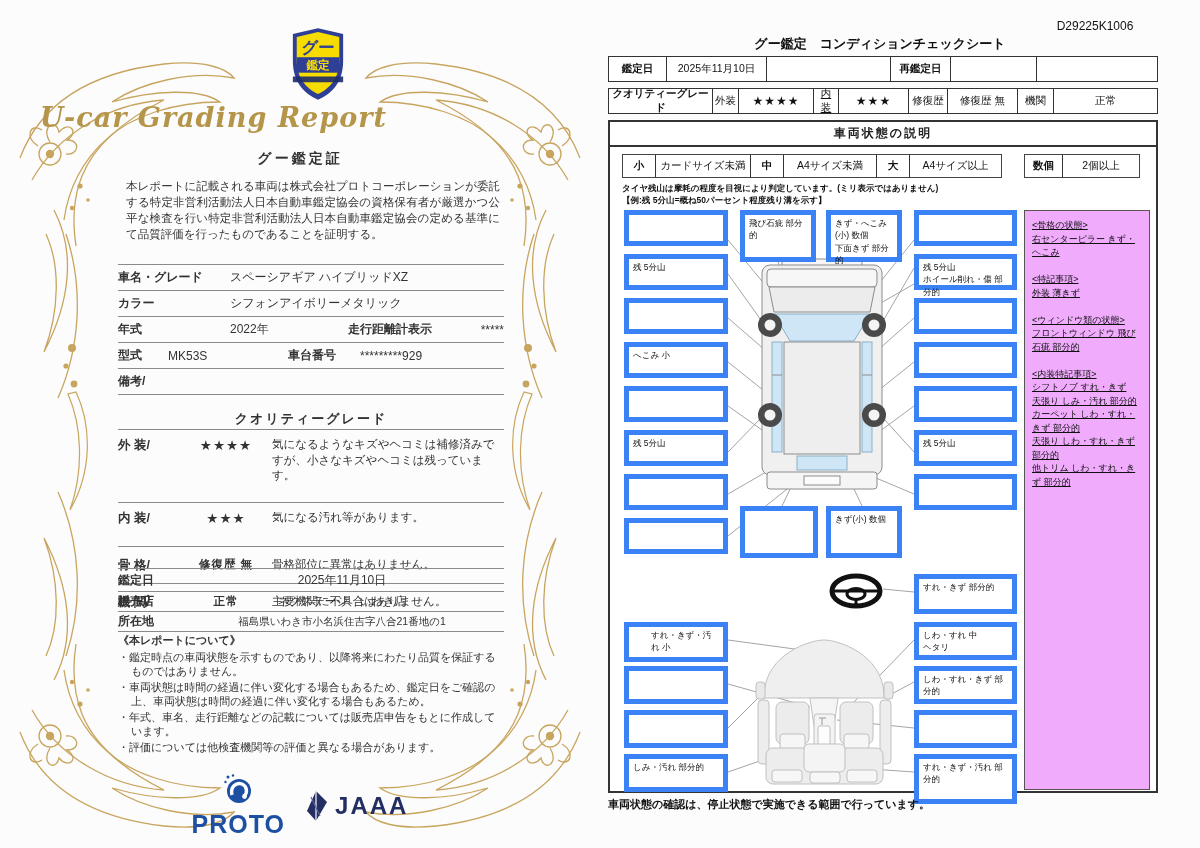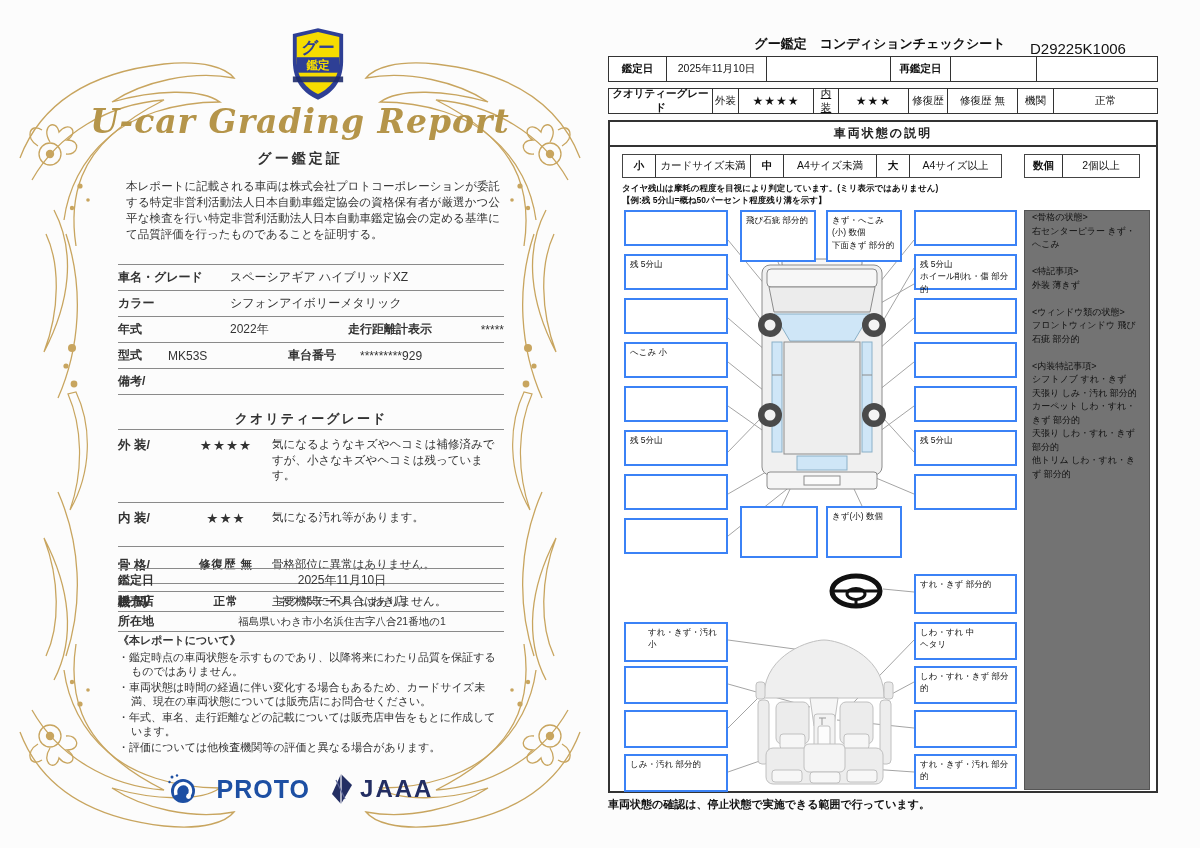--- a/index.html
+++ b/index.html
@@ -5,23 +5,23 @@
   html,body{margin:0;padding:0;}
   body{
     width:1200px;height:848px;position:relative;overflow:hidden;
     background:#fcfcfc;color:#222;
     font-family:"Liberation Sans","DejaVu Sans",sans-serif;
   }
   .abs{position:absolute;box-sizing:border-box;}
   
   .cert{position:absolute;left:0;top:0;width:600px;height:848px;}
   .cert-title{
-    left:40px;top:102px;width:520px;text-align:center;
+    left:40px;top:102px;width:520px;
     font-family:"DejaVu Serif","Liberation Serif",serif;
-    font-style:italic;font-weight:bold;font-size:33px;color:#b5954a;letter-spacing:1px;
+    font-style:italic;font-weight:bold;font-size:27px;color:#b5954a;letter-spacing:1px;
   }
   .cert-sub{left:40px;top:150px;width:520px;text-align:center;font-size:14px;font-weight:bold;letter-spacing:3px;color:#333;}
   .cert-intro{left:126px;top:179px;width:374px;font-size:11.5px;line-height:1.38;text-align:justify;color:#333;}
   .cbody{left:118px;width:386px;}
   .sec-title{text-align:center;font-weight:bold;font-size:13px;color:#333;letter-spacing:2px;}
   .srow{display:flex;border-top:1px solid #8a8a8a;align-items:center;min-height:25px;font-size:12px;color:#333;}
   .srow:last-child{border-bottom:1px solid #8a8a8a;}
   .sl{font-weight:bold;}
   .grow{display:flex;border-top:1px solid #8a8a8a;padding:7px 0 18px;font-size:11.5px;line-height:1.35;color:#333;}
   .grow .gl{width:62px;font-weight:bold;font-size:12.5px;}
@@ -32,29 +32,29 @@
   .irow .iv{flex:1;text-align:center;}
   .about{font-size:11px;line-height:1.32;color:#333;}
   .about .at{font-weight:bold;margin-bottom:2px;}
   .about .ai{padding-left:13px;text-indent:-13px;margin-bottom:1px;}
   .logos{left:0;top:773px;width:600px;display:flex;justify-content:center;align-items:center;gap:18px;}
   .proto-txt{font-size:25px;font-weight:bold;color:#1d4fa3;letter-spacing:1px;}
   .jaaa-txt{font-size:24px;font-weight:bold;color:#232e63;letter-spacing:2px;}
   
   .sheet{position:absolute;left:600px;top:0;width:600px;height:848px;}
   .sh-title{left:20px;top:35px;width:520px;text-align:center;font-size:13px;font-weight:bold;color:#111;}
-  .sh-doc{left:430px;top:40px;width:130px;text-align:left;font-size:15px;color:#111;}
+  .sh-doc{left:430px;top:19px;width:130px;text-align:center;font-size:12px;color:#111;}
   .tbl{display:flex;border:1px solid #333;background:#fff;}
   .tbl>div{border-right:1px solid #333;display:flex;align-items:center;justify-content:center;font-size:10.5px;color:#111;box-sizing:border-box;padding:0 2px;text-align:center;}
   .tbl>div:last-child{border-right:none;}
   .bigbox{left:8px;top:120px;width:550px;height:673px;border:2px solid #333;background:#fff;}
   .bb-head{position:absolute;left:0;top:0;width:100%;height:25px;border-bottom:2px solid #333;display:flex;align-items:center;justify-content:center;font-size:12px;font-weight:bold;letter-spacing:2px;box-sizing:border-box;}
   .notes{font-size:8.5px;font-weight:bold;line-height:1.4;color:#111;}
-  .ab{position:absolute;border:2px solid #3b82f6;background:#fff;font-size:8.5px;line-height:1.45;padding:2px 4px;white-space:pre-line;box-sizing:border-box;color:#111;}
-  .panel{position:absolute;border:1px solid #555;background:#737373;font-size:9px;line-height:1.5;padding:0 7px;white-space:pre-line;box-sizing:border-box;color:#111;}
+  .ab{position:absolute;border:5px solid #3b82f6;background:#fff;font-size:8.5px;line-height:1.45;padding:2px 4px;white-space:pre-line;box-sizing:border-box;color:#111;}
+  .panel{position:absolute;border:1px solid #555;background:#f0abfc;font-size:9px;line-height:1.5;padding:8px 7px;white-space:pre-line;box-sizing:border-box;color:#111;text-decoration:underline;}
   .footnote{left:8px;top:797px;width:550px;font-size:11px;font-weight:bold;color:#111;}
   svg{display:block;}
 </style>
 </head>
 <body>
 
 <div class="cert">
 
   <svg class="abs" style="left:0;top:0;" width="600" height="848" viewBox="0 0 600 848">
     <defs>
@@ -164,27 +164,27 @@
     </div>
     <div class="irow" style="border-bottom:1px solid #8a8a8a;">
       <div class="gl">所在地</div>
       <div class="iv" style="font-size:10.5px;">福島県いわき市小名浜住吉字八合21番地の1</div>
     </div>
   </div>
 
   <div class="abs cbody about" style="top:633px;">
     <div class="at">《本レポートについて》</div>
     <div class="ai">・鑑定時点の車両状態を示すものであり、以降将来にわたり品質を保証するものではありません。</div>
-    <div class="ai">・車両状態は時間の経過に伴い変化する場合もあるため、カードサイズ未満、現在の車両状態については販売店にお問合せください。</div>
+    <div class="ai">・車両状態は時間の経過に伴い変化する場合もあるため、鑑定日をご確認の上、車両状態は時間の経過に伴い変化する場合もあるため。</div>
     <div class="ai">・年式、車名、走行距離などの記載については販売店申告をもとに作成しています。</div>
     <div class="ai">・評価については他検査機関等の評価と異なる場合があります。</div>
   </div>
 
   <div class="abs logos">
-    <div style="display:flex;align-items:center;gap:20px;">
+    <div style="display:flex;align-items:center;gap:5px;flex-direction:column;">
       <svg width="30" height="32" viewBox="0 0 30 32">
         <circle cx="16" cy="18" r="12" fill="#1d4fa3"></circle>
         <path d="M9,22 C7,14 13,9 19,11 C24,13 25,20 21,23" stroke="#fff" stroke-width="3.4" fill="none"></path>
         <circle cx="21.5" cy="23.5" r="2.4" fill="#fff"></circle>
         <circle cx="5" cy="4" r="1.5" fill="#1d4fa3"></circle>
         <circle cx="10" cy="2.5" r="1.2" fill="#1d4fa3"></circle>
         <circle cx="2.5" cy="9" r="1.2" fill="#1d4fa3"></circle>
       </svg>
       <span class="proto-txt">PROTO</span>
     </div>
@@ -370,21 +370,21 @@
 
     <div class="ab" style="left:14px;top:500px;width:104px;height:40px;padding-left:22px;">すれ・きず・汚れ 小</div>
     <div class="ab" style="left:14px;top:544px;width:104px;height:38px;"></div>
     <div class="ab" style="left:14px;top:588px;width:104px;height:38px;"></div>
     <div class="ab" style="left:14px;top:632px;width:104px;height:38px;">しみ・汚れ 部分的</div>
 
     <div class="ab" style="left:304px;top:500px;width:103px;height:38px;">しわ・すれ 中
 ヘタリ</div>
     <div class="ab" style="left:304px;top:544px;width:103px;height:38px;">しわ・すれ・きず 部分的</div>
     <div class="ab" style="left:304px;top:588px;width:103px;height:38px;"></div>
-    <div class="ab" style="left:304px;top:632px;width:103px;height:35px;">すれ・きず・汚れ 部分的</div>
+    <div class="ab" style="left:304px;top:632px;width:103px;height:50px;">すれ・きず・汚れ 部分的</div>
 
     <div class="panel" style="left:414px;top:88px;width:126px;height:580px;">&lt;骨格の状態&gt;
 右センターピラー きず・へこみ
 
 &lt;特記事項&gt;
 外装 薄きず
 
 &lt;ウィンドウ類の状態&gt;
 フロントウィンドウ 飛び石疵 部分的
 

